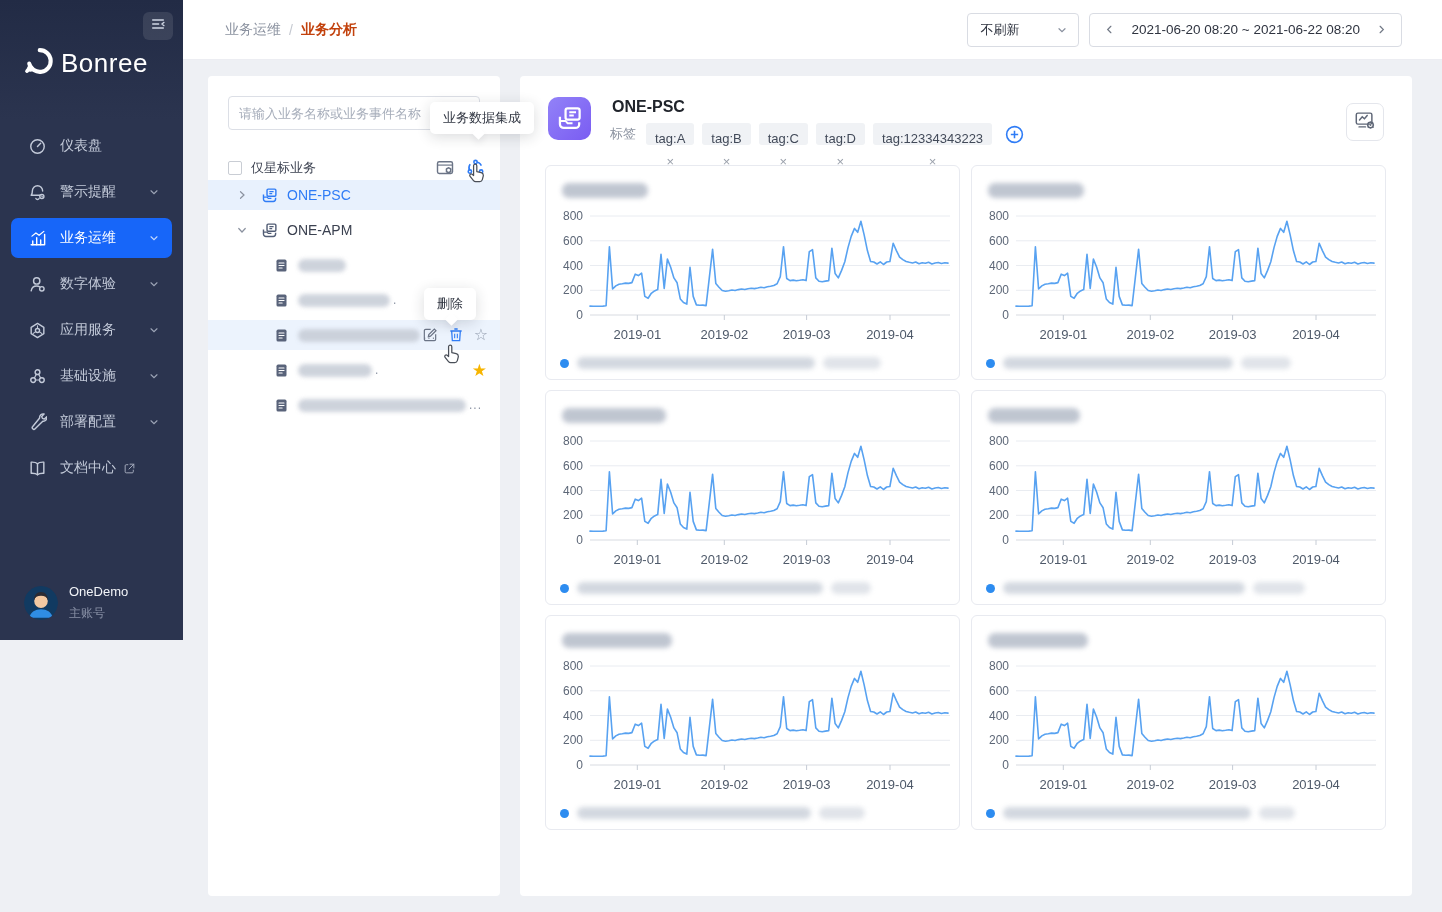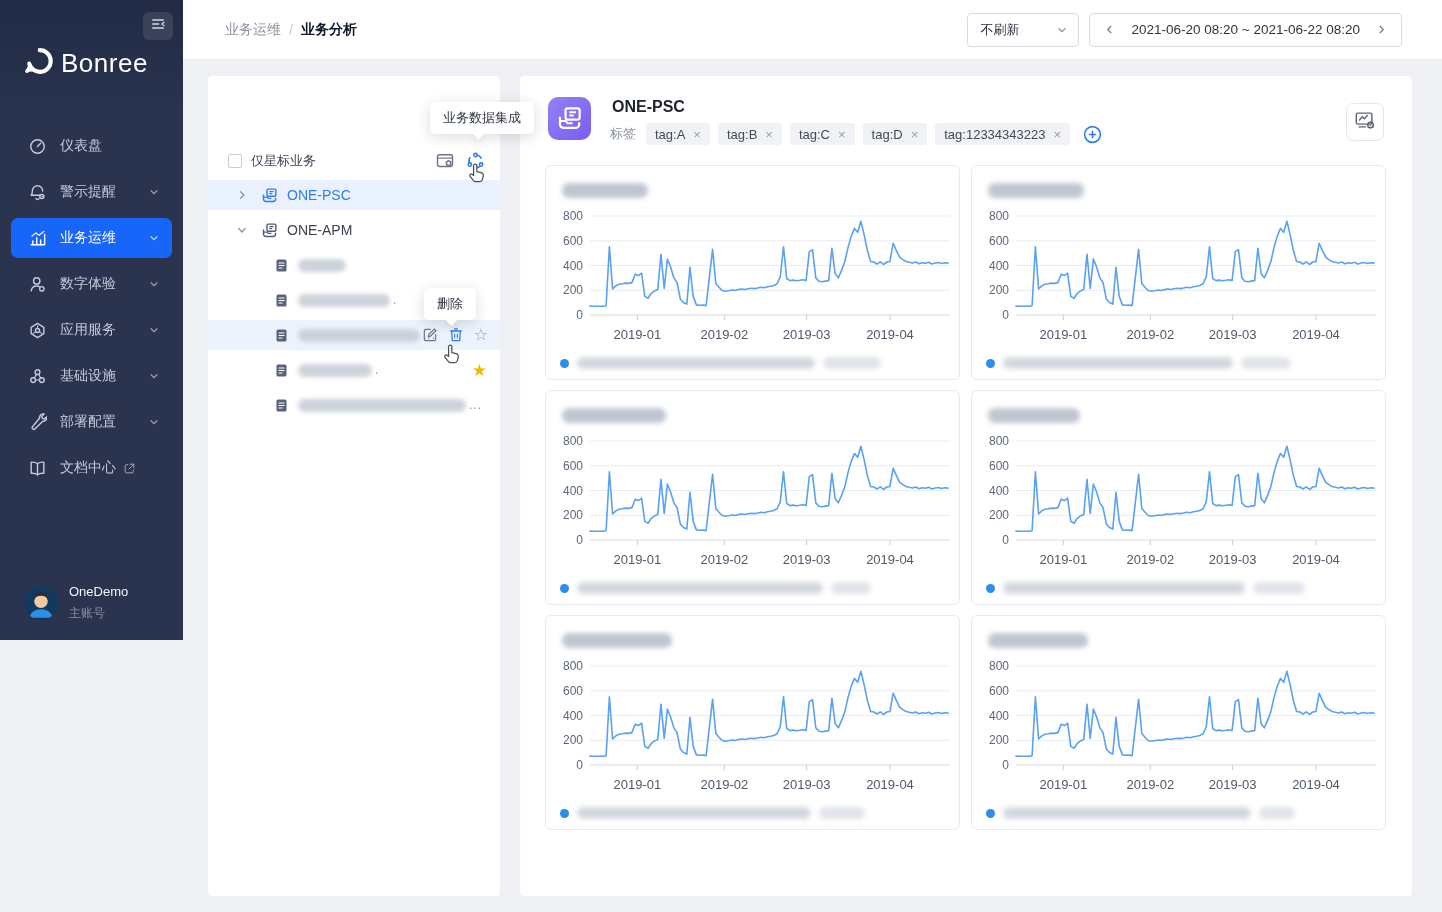--- a/index.html
+++ b/index.html
@@ -24,37 +24,37 @@
   #avatar { width:34px; height:34px; border-radius:50%; overflow:hidden; flex:0 0 auto; }
   #user-name { color:#f2f4f8; font-size:13px; }
   #user-role { color:#8b93a8; font-size:12px; margin-top:6px; }
 
   
   #topbar { position:absolute; left:183px; top:0; right:0; height:60px; background:#fff;
     border-bottom:1px solid #ecedf2; display:flex; align-items:center; }
   #breadcrumb { margin-left:42px; font-size:14px; display:flex; gap:8px; align-items:center; }
   #crumb-1 { color:#8a919f; cursor:pointer; }
   #crumb-sep { color:#c4c8d0; }
-  #crumb-2 { color:#0f172a; font-weight:bold; }
+  #crumb-2 { color:#c2410c; font-weight:bold; }
   #topbar-right { margin-left:auto; margin-right:40px; display:flex; gap:10px; align-items:center; }
   #refresh-select { width:112px; height:34px; border:1px solid #d9dce3; border-radius:4px;
     display:flex; align-items:center; padding:0 10px 0 12px; font-size:13px; color:#2f3440; cursor:pointer; }
   #refresh-select .chev { margin-left:auto; display:flex; }
   #date-range { height:34px; border:1px solid #d9dce3; border-radius:4px; background:#fff;
     display:flex; align-items:center; gap:16px; padding:0 14px; font-size:13.5px; color:#2f3440; cursor:pointer; }
   .nav-arrow { color:#737a87; font-size:13px; display:flex; cursor:pointer; }
 
   
   #biz-panel { position:absolute; left:208px; top:76px; width:292px; height:820px;
     background:#fff; border-radius:4px; }
   #biz-search { position:absolute; left:20px; top:20px; width:252px; height:34px;
     border:1px solid #dcdfe6; border-radius:4px; padding:0 10px; font-size:13px; color:#333;
     font-family:inherit; }
   #biz-search::placeholder { color:#a6adba; }
-  #star-row { position:absolute; left:20px; top:74px; right:14px; height:22px; display:flex; align-items:center; }
+  #star-row { position:absolute; left:20px; top:81px; right:14px; height:22px; display:flex; align-items:center; }
   #star-checkbox { width:14px; height:14px; border:1px solid #c9cdd4; border-radius:2px; background:#fff; cursor:pointer; }
   #star-label { font-size:13px; color:#3b4150; margin-left:9px; }
   #panel-actions { margin-left:auto; display:flex; gap:9px; align-items:center; }
   .panel-act { width:21px; height:21px; display:flex; cursor:pointer; }
 
   #tree { position:absolute; left:0; top:104px; right:0; }
   .trow { height:30px; margin-bottom:5px; display:flex; align-items:center; font-size:14px; color:#3b4150; cursor:pointer; position:relative; }
   .trow.parent { padding-left:28px; }
   .trow.child { padding-left:66px; }
   .trow.sel { background:#e8f1fd; }
@@ -72,21 +72,21 @@
 
   
   #main-panel { position:absolute; left:520px; top:76px; width:892px; height:820px;
     background:#fff; border-radius:4px; }
   #biz-icon { position:absolute; left:28px; top:21px; width:43px; height:43px; border-radius:10px;
     background:linear-gradient(135deg,#9282f8,#7a5cf2); display:flex; align-items:center; justify-content:center; }
   #main-title { position:absolute; left:92px; top:22px; font-size:16px; font-weight:bold; color:#20242b; }
   #tag-row { position:absolute; left:90px; top:47px; display:flex; align-items:center; gap:8px; }
   #tag-label { font-size:13px; color:#8a919f; margin-right:2px; }
   .tag-pill { background:#f0f2f5; border-radius:3px; height:22px; display:flex; align-items:center;
-    padding:0 9px; font-size:13px; color:#424a59; gap:8px; cursor:pointer; }
+    padding:8px 9px; font-size:13px; color:#424a59; gap:8px; cursor:pointer;flex-direction:column; }
   .tag-x { color:#9aa0ab; font-size:13px; cursor:pointer; }
   #add-tag-btn { width:21px; height:21px; display:flex; cursor:pointer; margin-left:4px; }
   #chart-config-btn { position:absolute; left:826px; top:27px; width:38px; height:38px;
     border:1px solid #e4e6ec; border-radius:7px; display:flex; align-items:center; justify-content:center; cursor:pointer; }
 
   #charts-grid { position:absolute; left:25px; top:89px; display:grid;
     grid-template-columns:415px 415px; gap:10px 11px; }
   .chart-card { width:415px; height:215px; background:#fff; border:1px solid #e8eaf0; border-radius:6px; position:relative; }
   .chart-title-blur { position:absolute; left:16px; top:17px; height:15px; background:#b9c0cc;
     border-radius:7px; filter:blur(2.5px); opacity:.9; }
@@ -287,20 +287,21 @@
       <span class="nav-arrow">
         <svg width="11" height="13" viewBox="0 0 24 24" fill="none" stroke="#737a87" stroke-width="2.6" stroke-linecap="round">
             <path d="M9 5l7 7-7 7"></path>
           </svg>
       </span>
     </div>
   </div>
 </header>
 
 <section id="biz-panel">
+  <input id="biz-search" placeholder="请输入业务名称或业务事件名称" style="">
   <div id="star-row">
     <span id="star-checkbox"></span>
     <span id="star-label">仅星标业务</span>
     <span id="panel-actions">
       <span class="panel-act">
         <svg width="20" height="20" viewBox="0 0 24 24" fill="none" stroke="#6b7486" stroke-width="1.7">
             <rect x="3" y="4.5" width="18" height="14" rx="2"></rect>
             <path d="M3 8.5h18" stroke-width="1.4"></path>
             <circle cx="16.3" cy="14.6" r="2.6"></circle>
             <path d="M16.3 10.8v1m0 5.6v1m3.3-5.5-.9.5m-4.8 2.8-.9.5m6.6 0-.9-.5m-4.8-2.8-.9-.5" stroke-width="1.3"></path>

